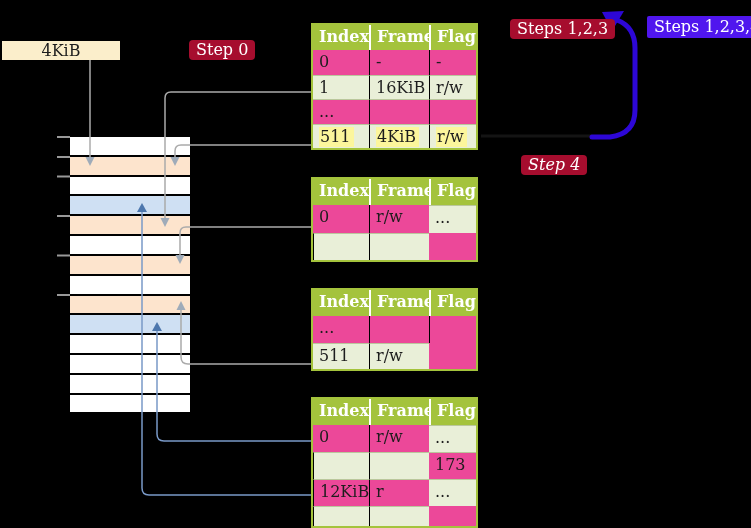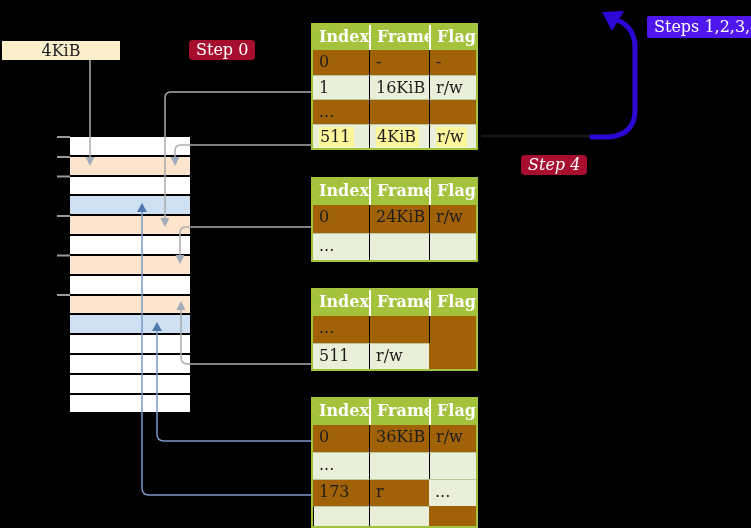--- a/index.html
+++ b/index.html
@@ -11,21 +11,21 @@
   
   #memory { position:absolute; left:70px; top:137px; width:120px; height:278px; z-index:1; }
   .mrow { position:absolute; left:0; width:120px; height:17.8px; background:#fff; }
   .mrow.page-table { background:var(--frame-orange,#fde4cd); }
   .mrow.mapped     { background:var(--frame-blue,#cfe0f3); }
   
   #wires { position:absolute; left:0; top:0; z-index:2; pointer-events:none; }
   
   .ptable {
     position:absolute; left:311px; width:167px; box-sizing:border-box;
-    background:#a16207; border:2px solid var(--table-header-green,#a4c33c);
+    background:#ec4899; border:2px solid var(--table-header-green,#a4c33c);
     display:grid; grid-template-columns:56px 60px 1fr; z-index:3;
   }
   .cell {
     font-size:16px; color:#1d1d1d; padding:2px 0 0 6px;
     white-space:nowrap; overflow:hidden; box-sizing:border-box;
   }
   .head {
     background:var(--table-header-green,#a4c33c); color:#fff; font-weight:bold;
   }
   .c2, .c3 { border-left:1px solid #000; }
@@ -109,20 +109,21 @@
 
     <path d="M481 136 H592" stroke="#141414" stroke-width="3" fill="none"></path>
 
     <path d="M592 137 H610 Q635 134 635 110 V48 Q635 27 617 20" fill="none" style="stroke:var(--arrow-blue,#2d07d6)" stroke-width="5" stroke-linecap="round"></path>
     <polygon points="602,12 624,11 612,31" style="fill:var(--arrow-blue,#2d07d6)"></polygon>
   </svg>
 
   <div id="page-size-label">4KiB</div>
 
   <div class="badge" id="badge-step0">Step 0</div>
+  <div class="badge" id="badge-steps123">Steps 1,2,3</div>
   <div class="badge" id="badge-steps1234">Steps 1,2,3,4</div>
   <div class="badge" id="badge-step4">Step 4</div>
 
   <div class="ptable" style="top:23px; height:127px; grid-template-rows:25px 1fr 1fr 1fr 1fr;">
     <div class="cell head c1">Index</div>
     <div class="cell head c2">Frame</div>
     <div class="cell head c3">Flags</div>
     <div class="cell c1">0</div>
     <div class="cell c2">-</div>
     <div class="cell c3">-</div>
@@ -135,21 +136,20 @@
     <div class="cell c1 alt sep"><span class="hl">511</span></div>
     <div class="cell c2 alt sep"><span class="hl">4KiB</span></div>
     <div class="cell c3 alt sep"><span class="hl">r/w</span></div>
   </div>
 
   <div class="ptable" style="top:177px; height:85px; grid-template-rows:26px 1fr 1fr;">
     <div class="cell head c1">Index</div>
     <div class="cell head c2">Frame</div>
     <div class="cell head c3">Flags</div>
     <div class="cell c1">0</div>
-    <div class="cell c2">24KiB</div>
     <div class="cell c3">r/w</div>
     <div class="cell c1 alt sep">...</div>
     <div class="cell c2 alt sep"></div>
     <div class="cell c3 alt sep"></div>
   </div>
 
   <div class="ptable" style="top:288px; height:83px; grid-template-rows:26px 1fr 1fr;">
     <div class="cell head c1">Index</div>
     <div class="cell head c2">Frame</div>
     <div class="cell head c3">Flags</div>
@@ -158,25 +158,25 @@
     <div class="cell c3"></div>
     <div class="cell c1 alt sep">511</div>
     <div class="cell c3 alt sep">r/w</div>
   </div>
 
   <div class="ptable" style="top:397px; height:131px; grid-template-rows:26px 27px 27px 27px 1fr;">
     <div class="cell head c1">Index</div>
     <div class="cell head c2">Frame</div>
     <div class="cell head c3">Flags</div>
     <div class="cell c1">0</div>
-    <div class="cell c2">36KiB</div>
     <div class="cell c3">r/w</div>
     <div class="cell c1 alt sep">...</div>
     <div class="cell c2 alt sep"></div>
     <div class="cell c3 alt sep"></div>
     <div class="cell c1 sep">173</div>
+    <div class="cell c2 sep">12KiB</div>
     <div class="cell c3 sep">r</div>
     <div class="cell c1 alt sep">...</div>
     <div class="cell c2 alt sep"></div>
     <div class="cell c3 alt sep"></div>
   </div>
 
 </div>
 
 </body></html>

